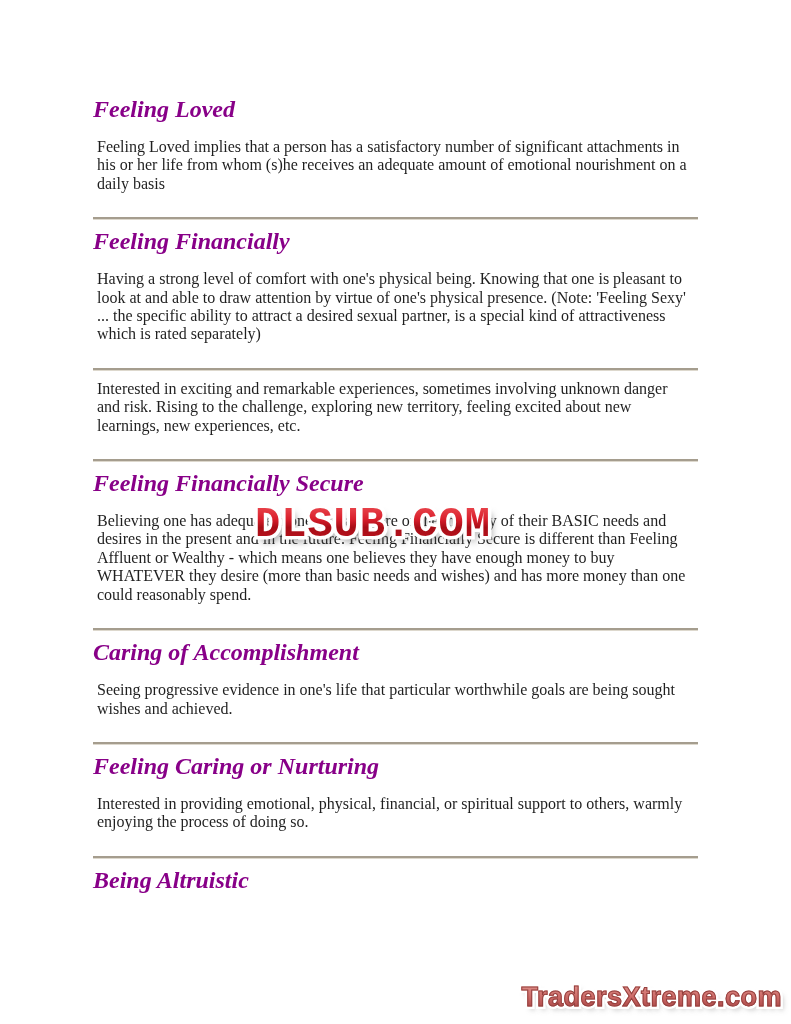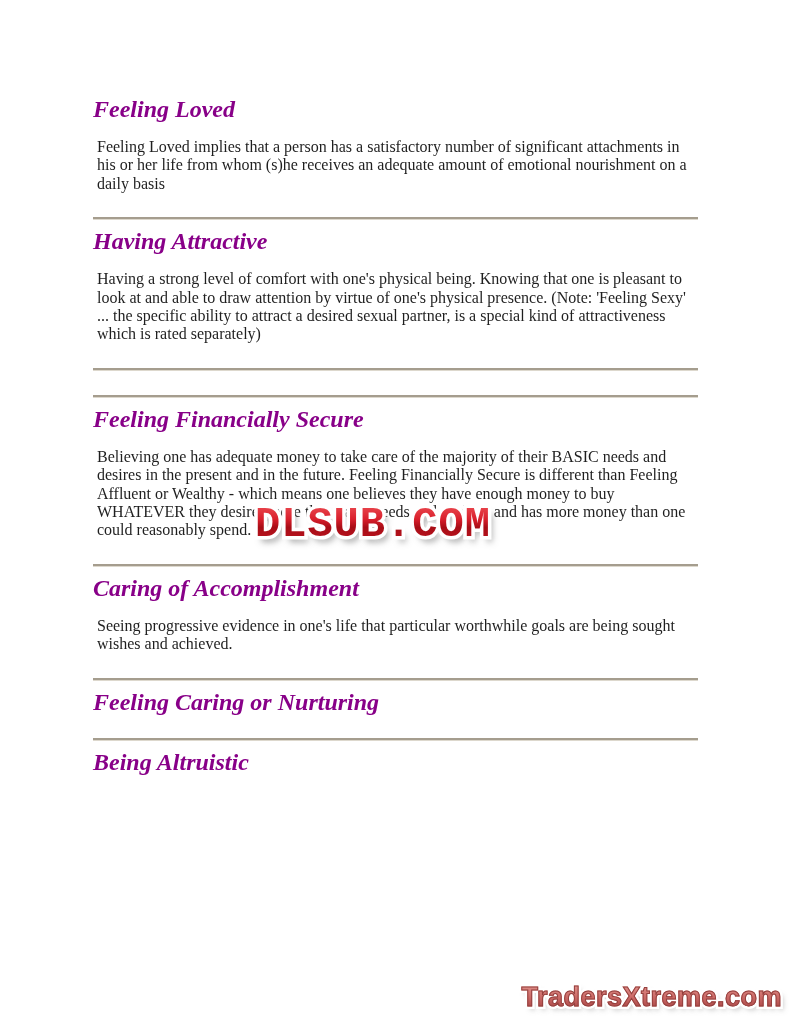--- a/index.html
+++ b/index.html
@@ -119,43 +119,45 @@
 
 <div class="content" id="sections-root">
   <section class="section">
 
     <h2 class="section-title">Feeling Loved</h2>
     <p class="section-body">Feeling Loved implies that a person has a satisfactory number of significant attachments in his or her life from whom (s)he receives an adequate amount of emotional nourishment on a daily basis</p>
   </section>
 
   <section class="section">
     <hr class="section-divider">
-    <h2 class="section-title">Having Attractive</h2>
+    <h2 class="section-title">Feeling Financially</h2>
     <p class="section-body">Having a strong level of comfort with one's physical being. Knowing that one is pleasant to look at and able to draw attention by virtue of one's physical presence. (Note: 'Feeling Sexy' ... the specific ability to attract a desired sexual partner, is a special kind of attractiveness which is rated separately)</p>
   </section>
 
   <section class="section">
     <hr class="section-divider">
+    <p class="section-body">Interested in exciting and remarkable experiences, sometimes involving unknown danger and risk. Rising to the challenge, exploring new territory, feeling excited about new learnings, new experiences, etc.</p>
   </section>
 
   <section class="section">
     <hr class="section-divider">
     <h2 class="section-title">Feeling Financially Secure</h2>
     <p class="section-body">Believing one has adequate money to take care of the majority of their BASIC needs and desires in the present and in the future. Feeling Financially Secure is different than Feeling Affluent or Wealthy - which means one believes they have enough money to buy WHATEVER they desire (more than basic needs and wishes) and has more money than one could reasonably spend.</p>
   </section>
 
   <section class="section">
     <hr class="section-divider">
     <h2 class="section-title">Caring of Accomplishment</h2>
     <p class="section-body">Seeing progressive evidence in one's life that particular worthwhile goals are being sought wishes and achieved.</p>
   </section>
 
   <section class="section">
     <hr class="section-divider">
     <h2 class="section-title">Feeling Caring or Nurturing</h2>
+    <p class="section-body">Interested in providing emotional, physical, financial, or spiritual support to others, warmly enjoying the process of doing so.</p>
   </section>
 
   <section class="section">
     <hr class="section-divider">
     <h2 class="section-title">Being Altruistic</h2>
 
   </section>
 </div>
 
 <div class="wm wm-top">

